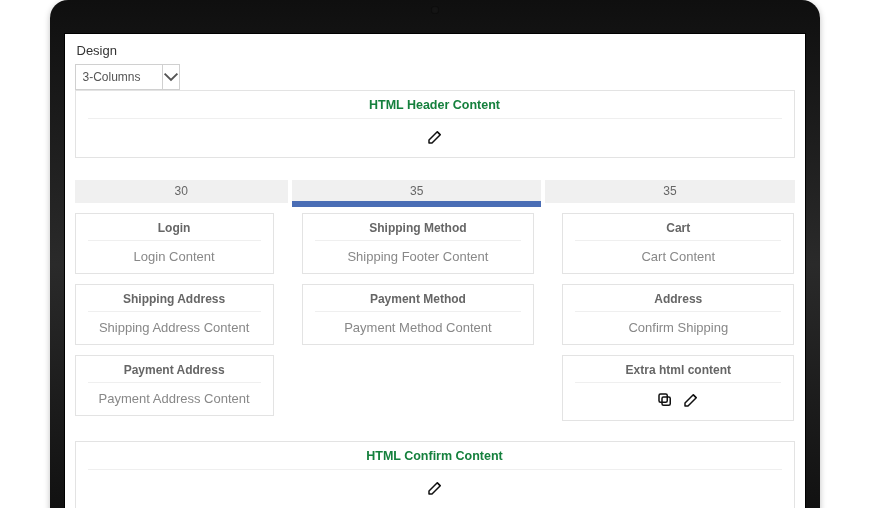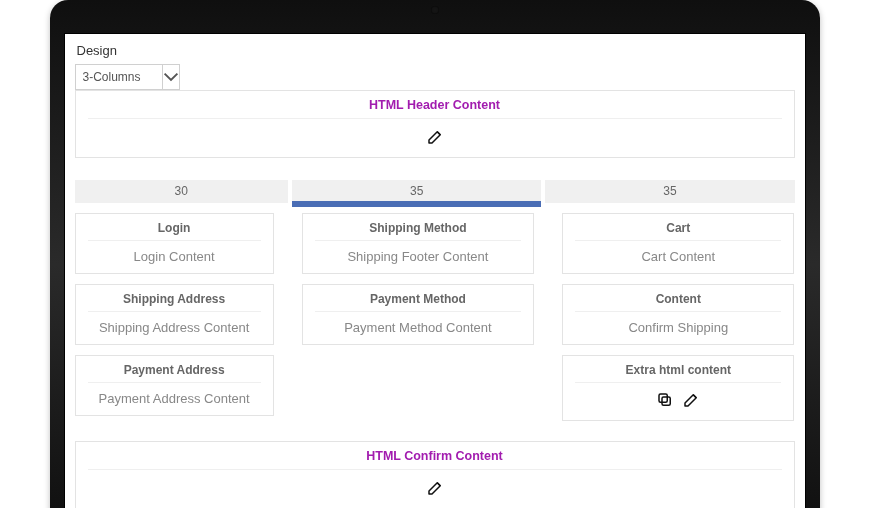--- a/index.html
+++ b/index.html
@@ -68,21 +68,21 @@
       align-items: center;
       justify-content: center;
     }
     .panel {
       border: 1px solid #e3e3e3;
       margin-bottom: 9px;
     }
     .panel-title {
       text-align: center;
       font-weight: 600;
-      color: #a21caf;
+      color: #15803d;
       font-size: 12.5px;
       padding: 7px 0 6px 0;
     }
     .panel-divider {
       border-top: 1px solid #efefef;
       margin: 0 12px;
     }
     .panel-body {
       text-align: center;
       padding: 7px 0;
@@ -235,21 +235,21 @@
           </div>
         </div>
 
         <div>
           <div class="card">
             <div class="card-title">Cart</div>
             <div class="card-sep"></div>
             <div class="card-body">Cart Content</div>
           </div>
           <div class="card">
-            <div class="card-title">Content</div>
+            <div class="card-title">Address</div>
             <div class="card-sep"></div>
             <div class="card-body">Confirm Shipping</div>
           </div>
           <div class="card">
             <div class="card-title">Extra html content</div>
             <div class="card-sep"></div>
             <div class="card-body icons">
               <span class="icon-btn">
                 <svg viewBox="0 0 24 24">
                     <rect x="8" y="8" width="11" height="11" rx="2" fill="none" stroke="#111" stroke-width="2"></rect>

